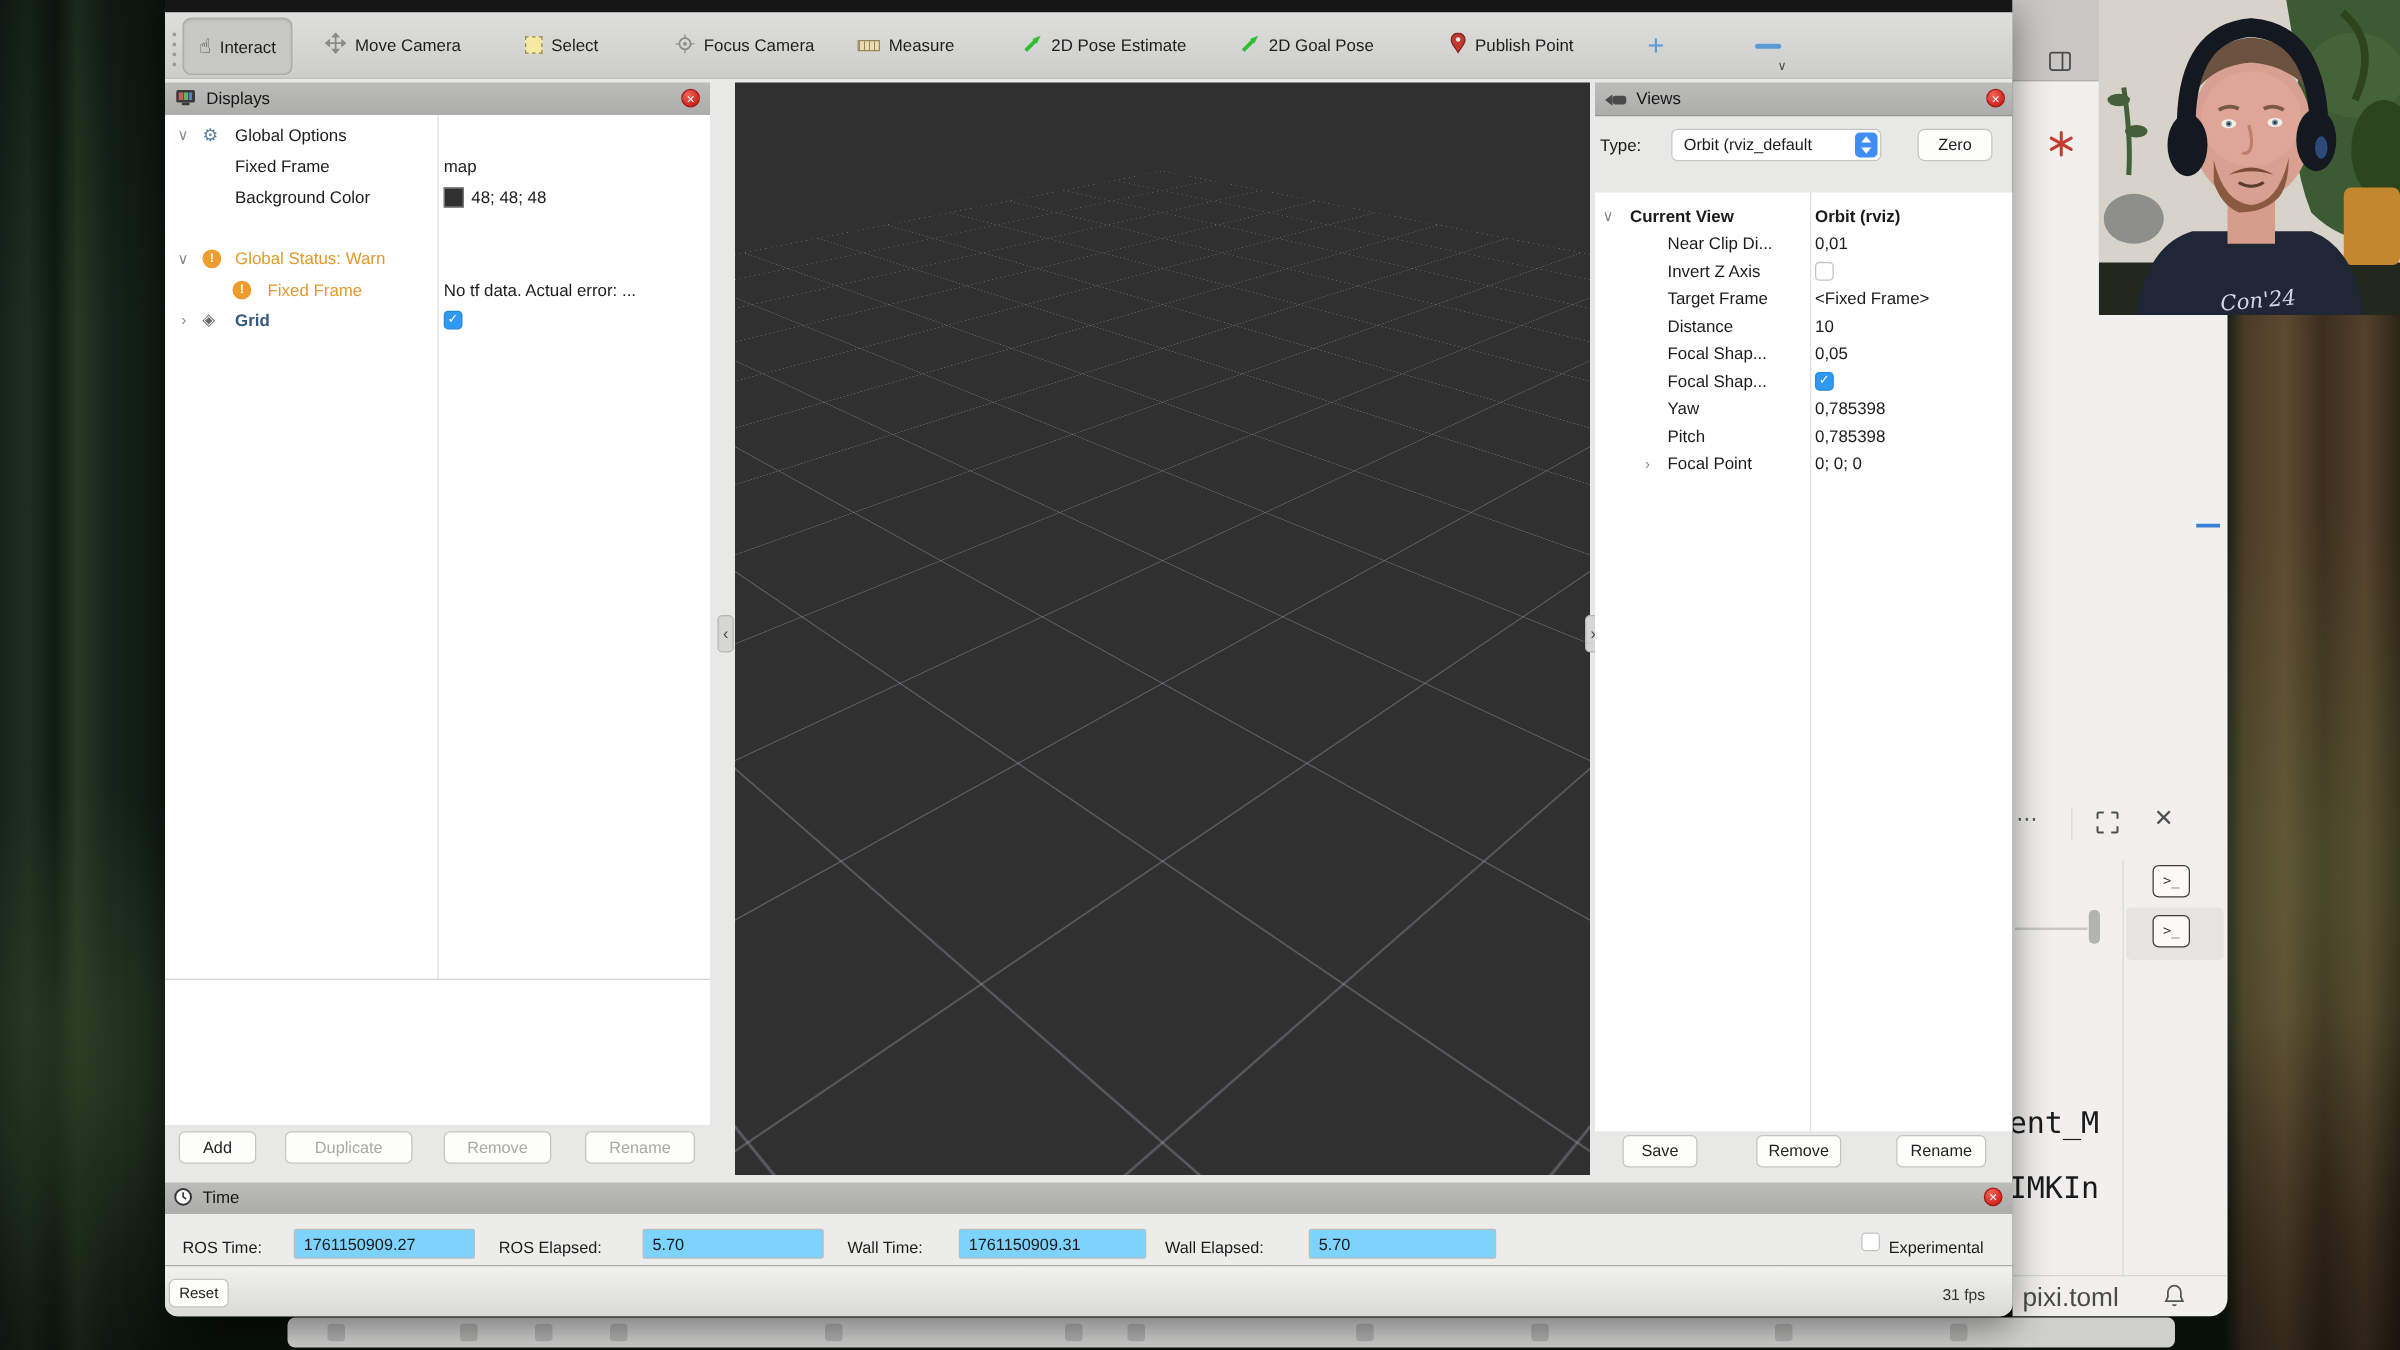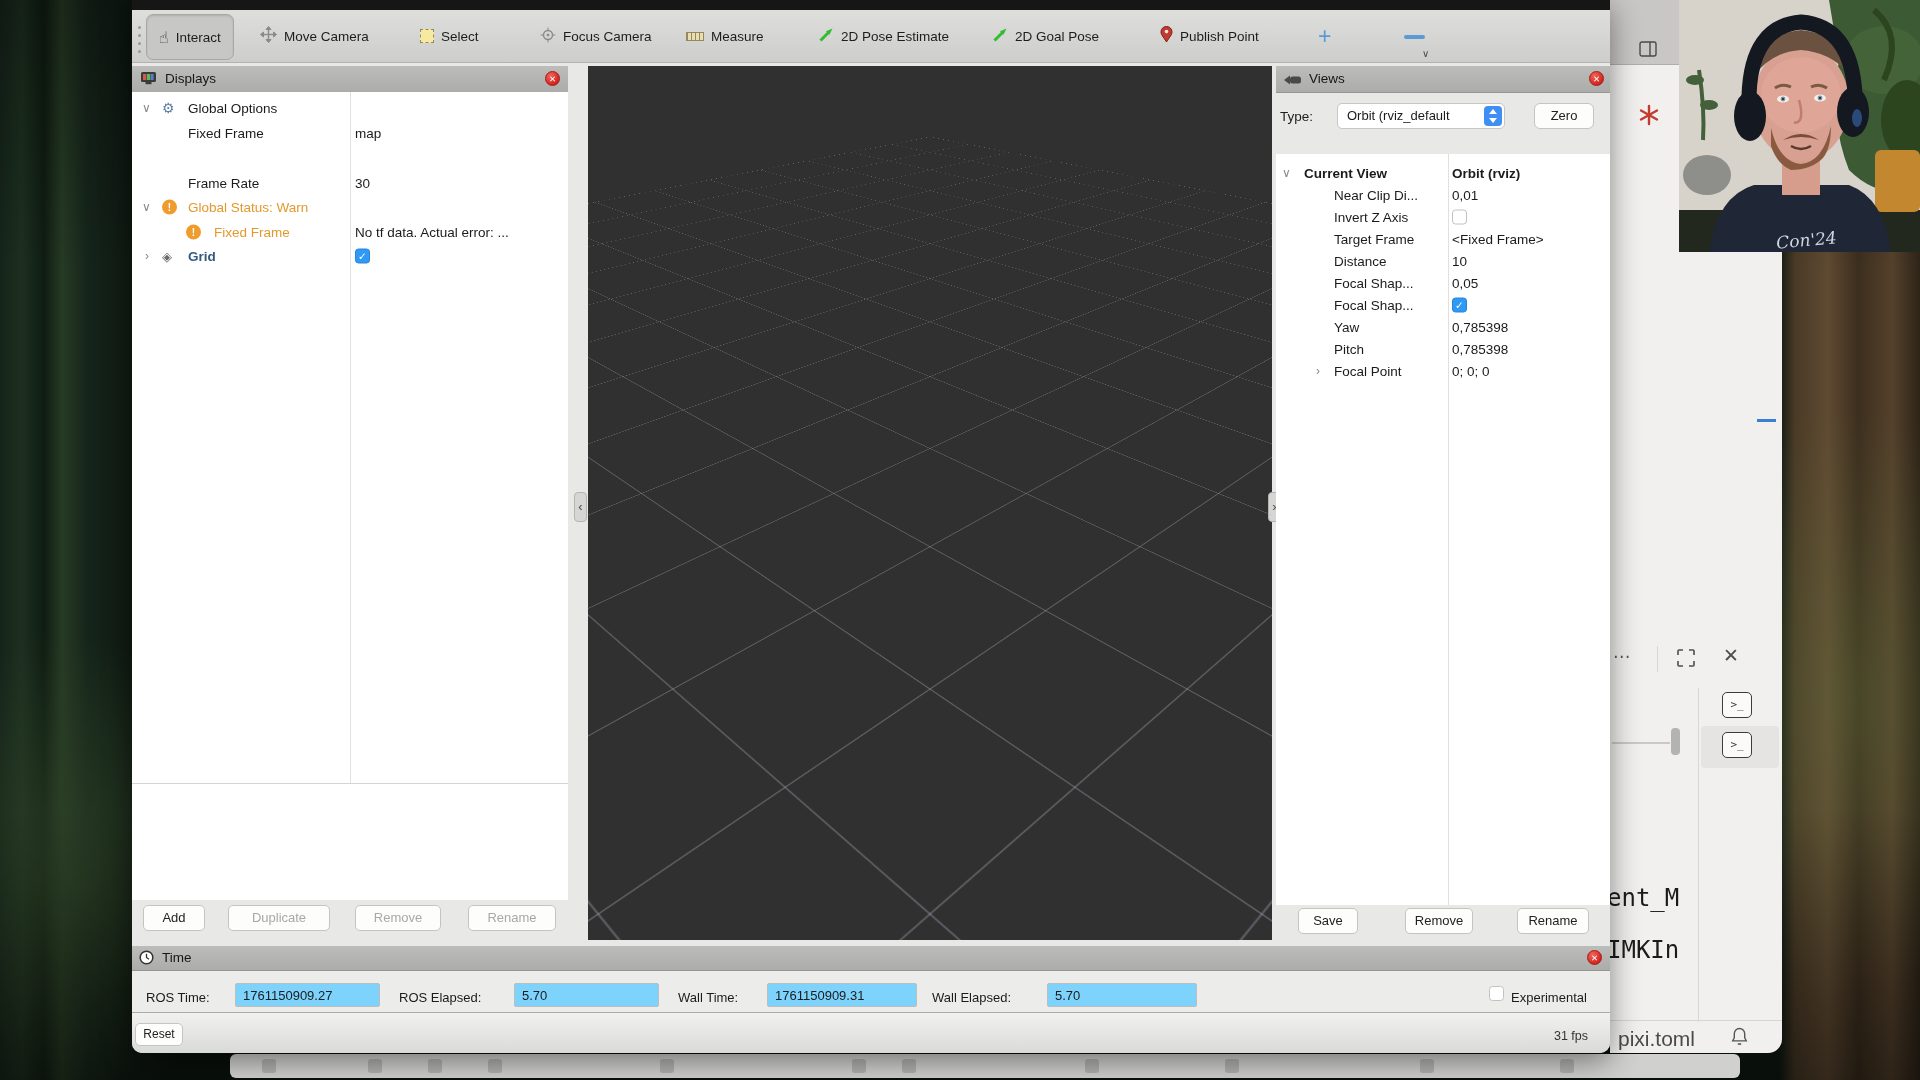--- a/index.html
+++ b/index.html
@@ -240,23 +240,24 @@
 
       <div class="trow" style="top:29px;height:25px;">
         <span class="ti exp" style="left:10px;">∨</span>
         <span class="ti" style="left:30px;color:#5b7fa6;font-size:14px;">⚙</span>
         <span class="ti" style="left:56px;">Global Options</span>
       </div>
       <div class="trow" style="top:54px;height:25px;">
         <span class="ti" style="left:56px;">Fixed Frame</span>
         <span class="ti" style="left:223px;">map</span>
       </div>
-      <div class="trow" style="top:104px;height:25px;">
-        <span class="ti" style="left:56px;">Frame Rate</span>
-        <span class="ti" style="left:223px;">30</span>
+      <div class="trow" style="top:79px;height:25px;">
+        <span class="ti" style="left:56px;">Background Color</span>
+        <span class="ti" style="left:223px;width:14px;height:14px;background:#303030;border:1px solid #777;"></span>
+        <span class="ti" style="left:245px;">48; 48; 48</span>
       </div>
       <div class="trow" style="top:128px;height:25px;">
         <span class="ti exp" style="left:10px;">∨</span>
         <span class="ti warnico" style="left:30px;">!</span>
         <span class="ti warn-t" style="left:56px;">Global Status: Warn</span>
       </div>
       <div class="trow" style="top:153px;height:25px;">
         <span class="ti warnico" style="left:54px;">!</span>
         <span class="ti warn-t" style="left:82px;">Fixed Frame</span>
         <span class="ti" style="left:223px;">No tf data.  Actual error: ...</span>

